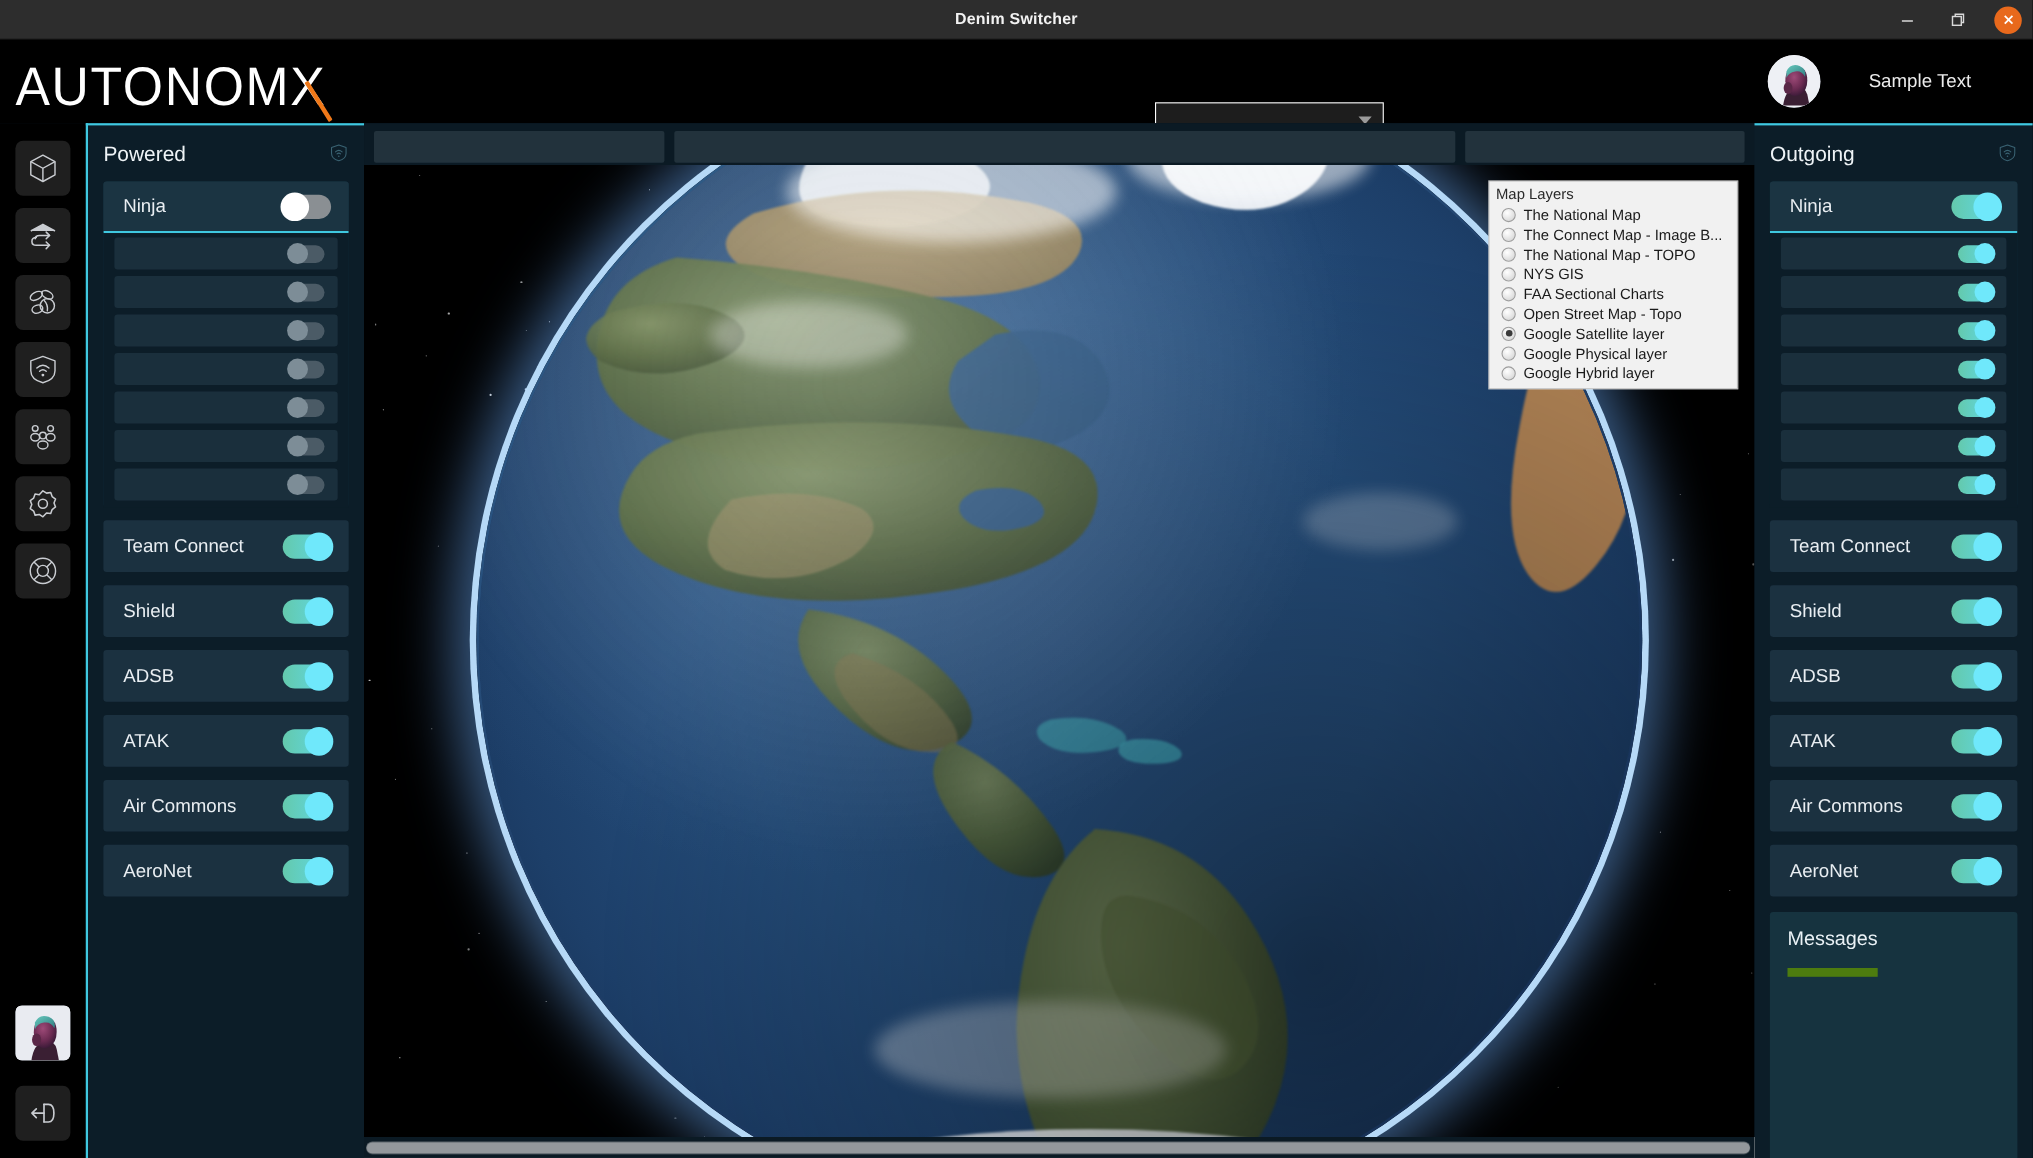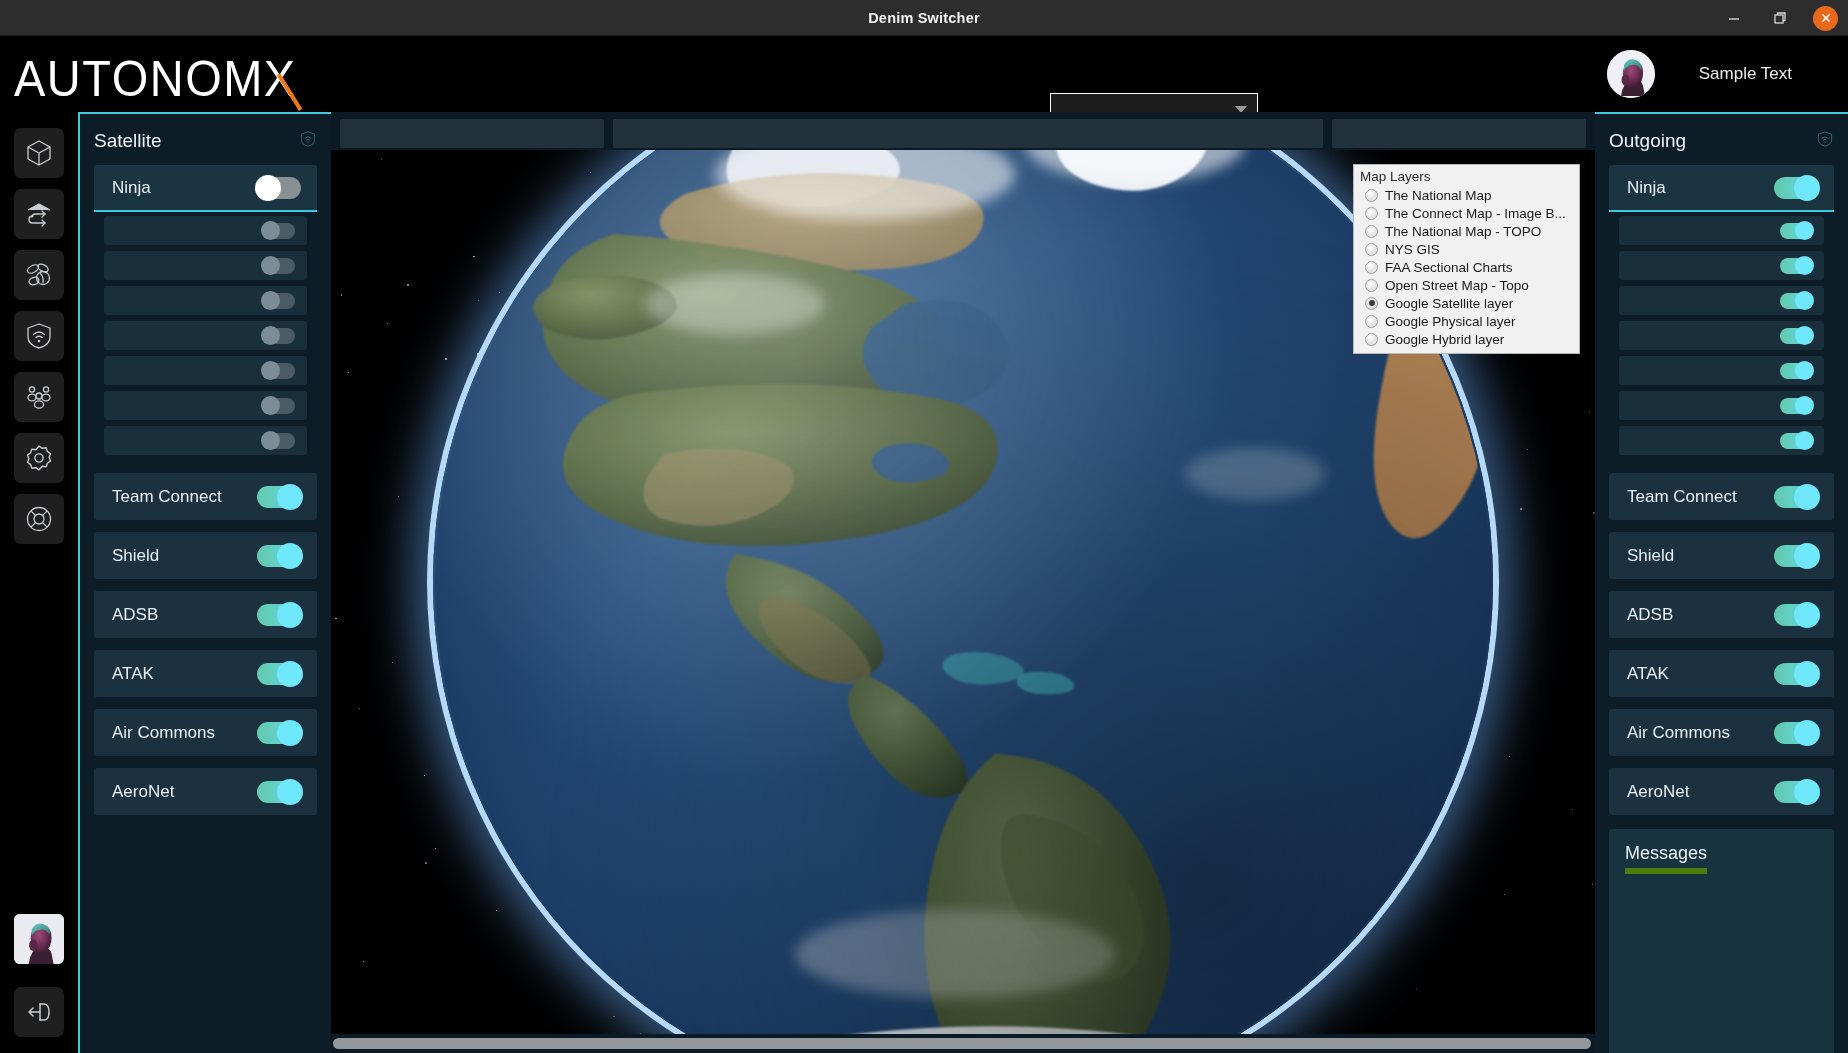--- a/index.html
+++ b/index.html
@@ -154,21 +154,21 @@
     background: #6fe8fb;
   }
   .tg.off { background: #8a8f93; }
   .tg.off::after { left: -2px; right: auto; background: #ffffff; }
   .tg.dim { background: #4b5b66; }
   .tg.dim::after { left: -2px; right: auto; background: #7d8d97; }
   .tg.sm { width: 32px; height: 16px; }
   .tg.sm::after { width: 19px; height: 19px; top: -2px; }
 
   .msgcard { margin-top: 14px; background: #16333f; border-radius: 3px; height: 251px; padding: 14px 16px; }
-  .msgtab { display: inline-block; font-size: 18px; color: #eaf2f6; border-bottom: 6px solid #4d7c0f; padding-bottom: 4px; }
+  .msgtab { display: inline-block; font-size: 18px; color: #eaf2f6; border-bottom: 8px solid #4d7c0f; padding-bottom: 16px; }
 
   
   #maparea { position: absolute; left: 331px; top: 0; width: 1264px; height: 722px; background: #0b1a24; }
   #tabstrip { display: flex; gap: 9px; padding: 7px 9px 0 9px; height: 38px; }
   .tabchip { height: 29px; background: #22323c; border-radius: 2px; }
   .tabchip.a { width: 264px; }
   .tabchip.b { flex: 1; }
   .tabchip.c { width: 254px; }
 
   #globewrap {
@@ -375,21 +375,21 @@
       <svg width="32" height="32" viewBox="0 0 32 32" fill="none" stroke="#c9ccd1" stroke-width="1.5">
         <path d="M17 8 h4 q5 0 5 8 t-5 8 h-4" stroke-linecap="round"></path>
         <path d="M17 8 v16" stroke-linecap="round"></path>
         <path d="M17 16 H6 M10 12 l-4 4 4 4" stroke-linecap="round" stroke-linejoin="round"></path>
       </svg>
     </div>
   </div>
 
   <div class="sidepanel" id="incoming">
     <div class="panel-head">
-      <div class="ptitle">Satellite</div>
+      <div class="ptitle">Powered</div>
       <span class="shieldicon">
         <svg width="18" height="18" viewBox="0 0 30 30" fill="none" stroke="#3a6373" stroke-width="1.6">
           <path d="M15 3 L26 7 v9 q0 8-11 11 Q4 24 4 16 V7 Z" stroke-linejoin="round"></path>
           <path d="M10 13.5 q5-4.5 10 0" stroke-linecap="round"></path>
           <path d="M12.3 16.6 q2.7-2.4 5.4 0" stroke-linecap="round"></path>
           <circle cx="15" cy="20" r="1.2" fill="#3a6373" stroke="none"></circle>
         </svg>
       </span>
     </div>
 

